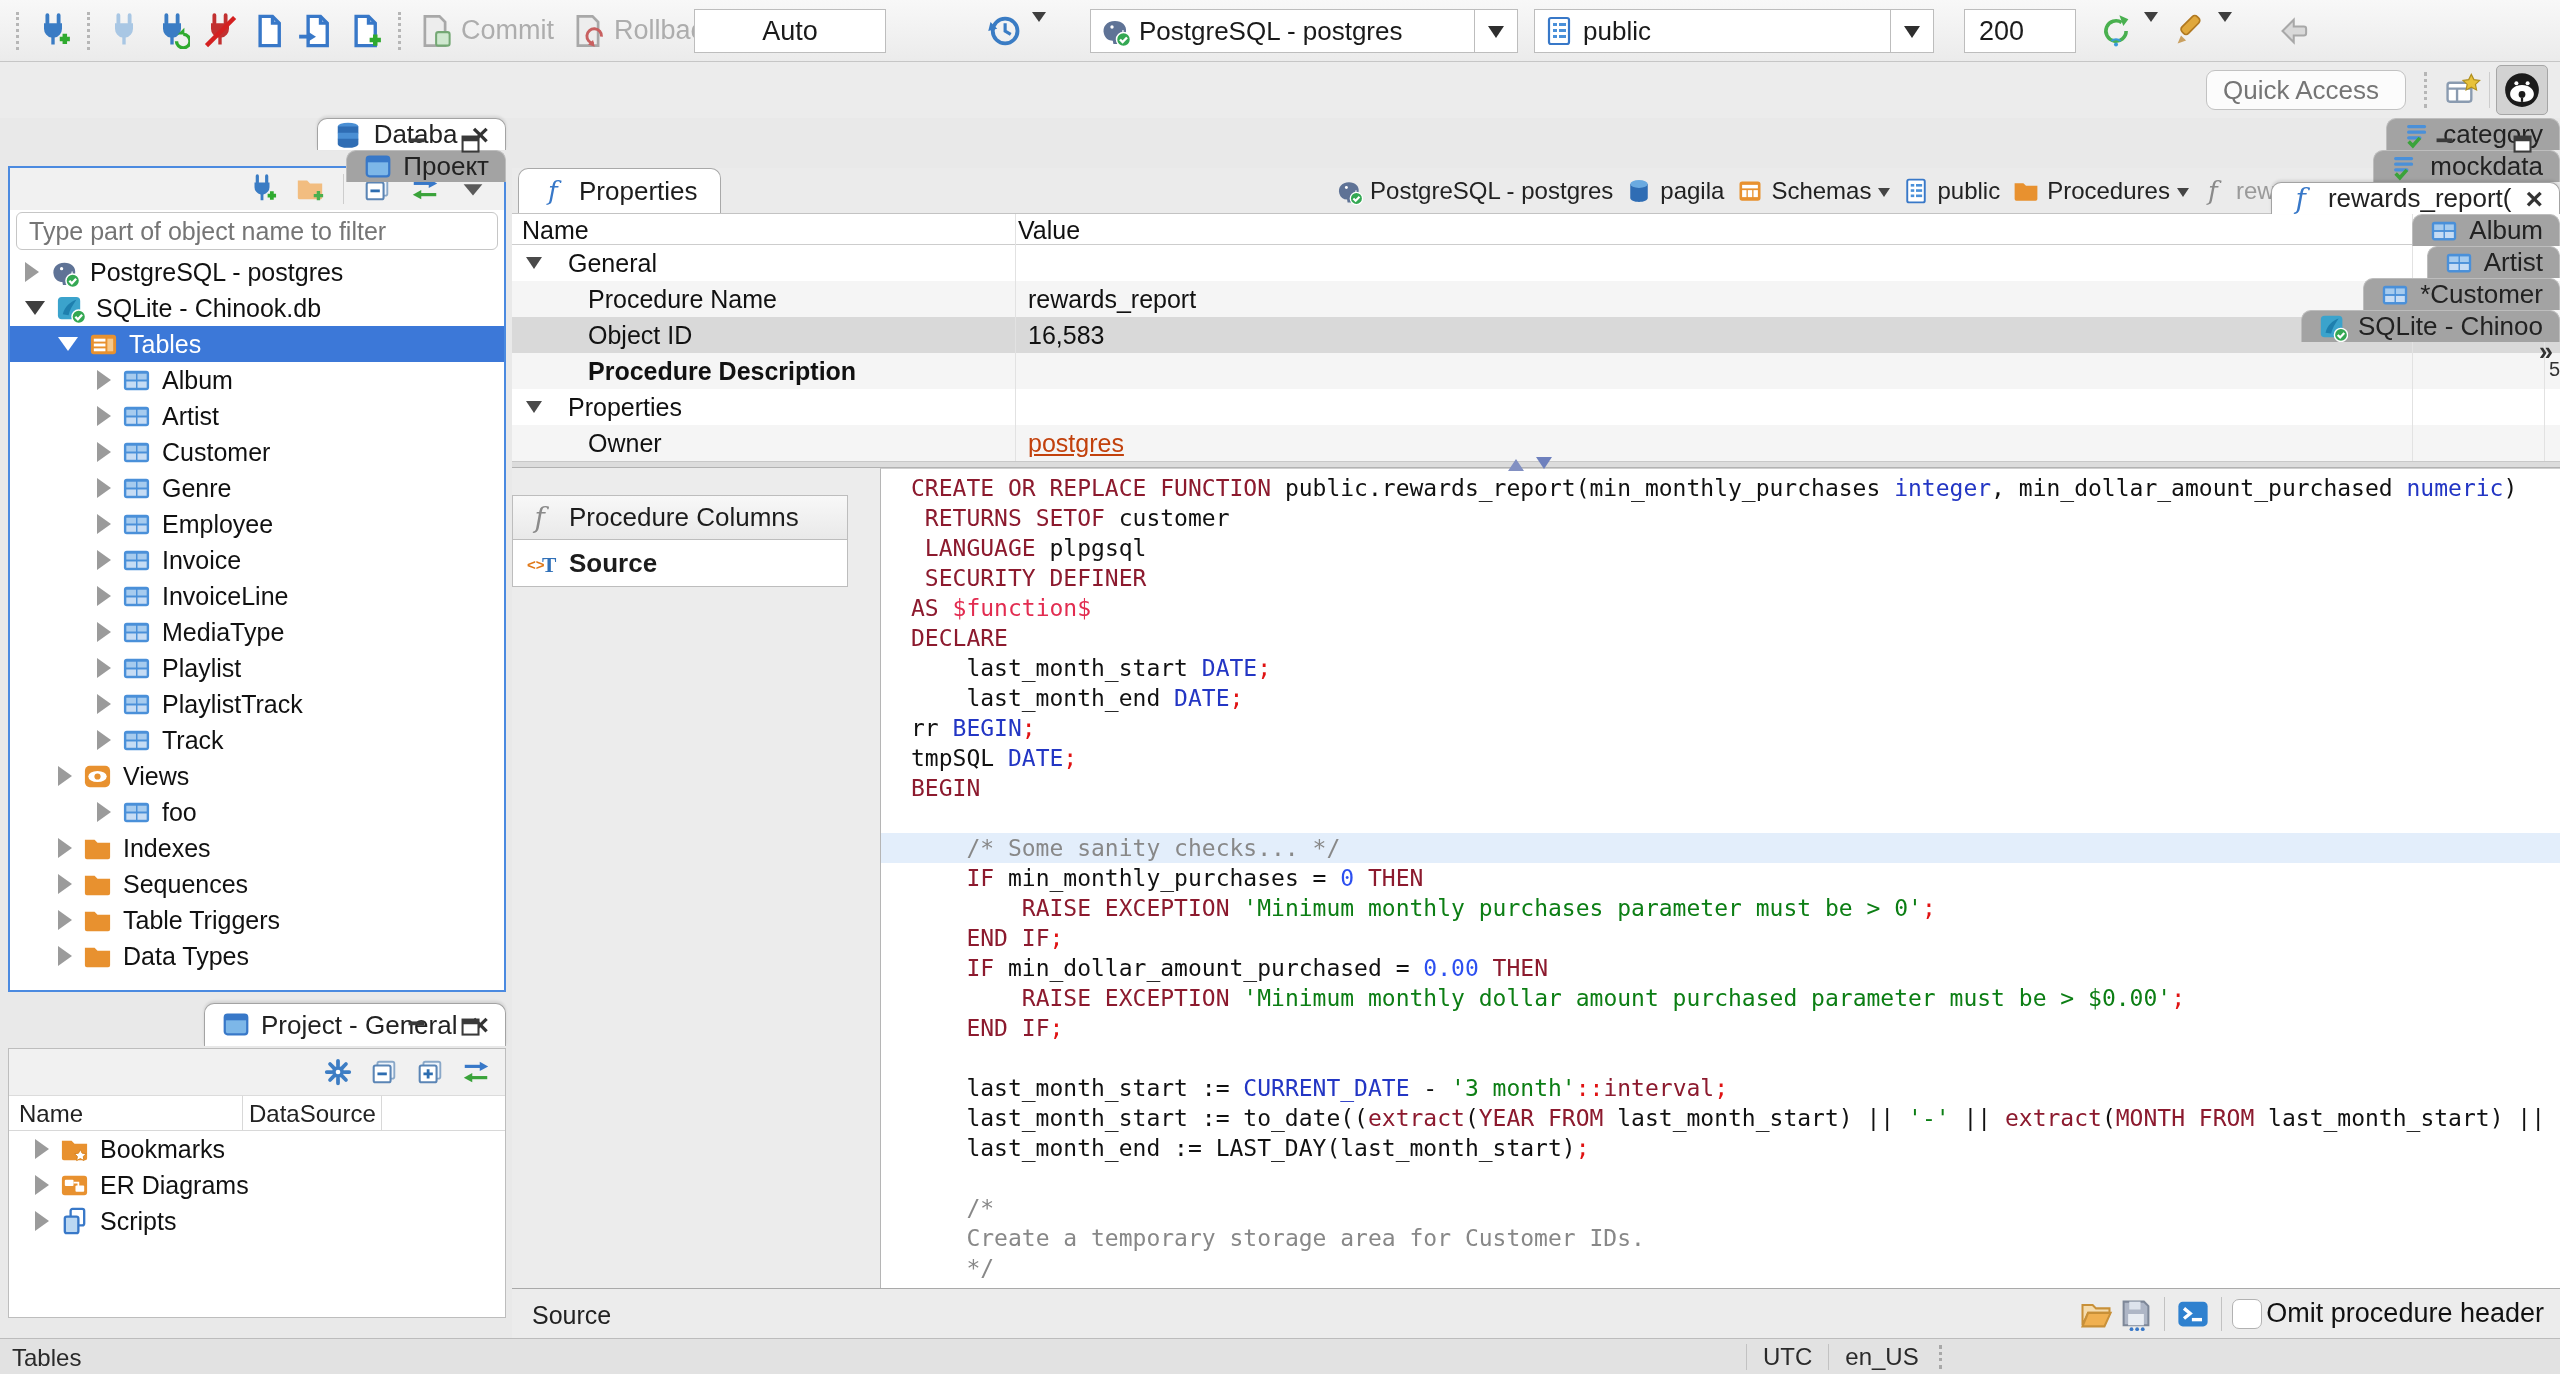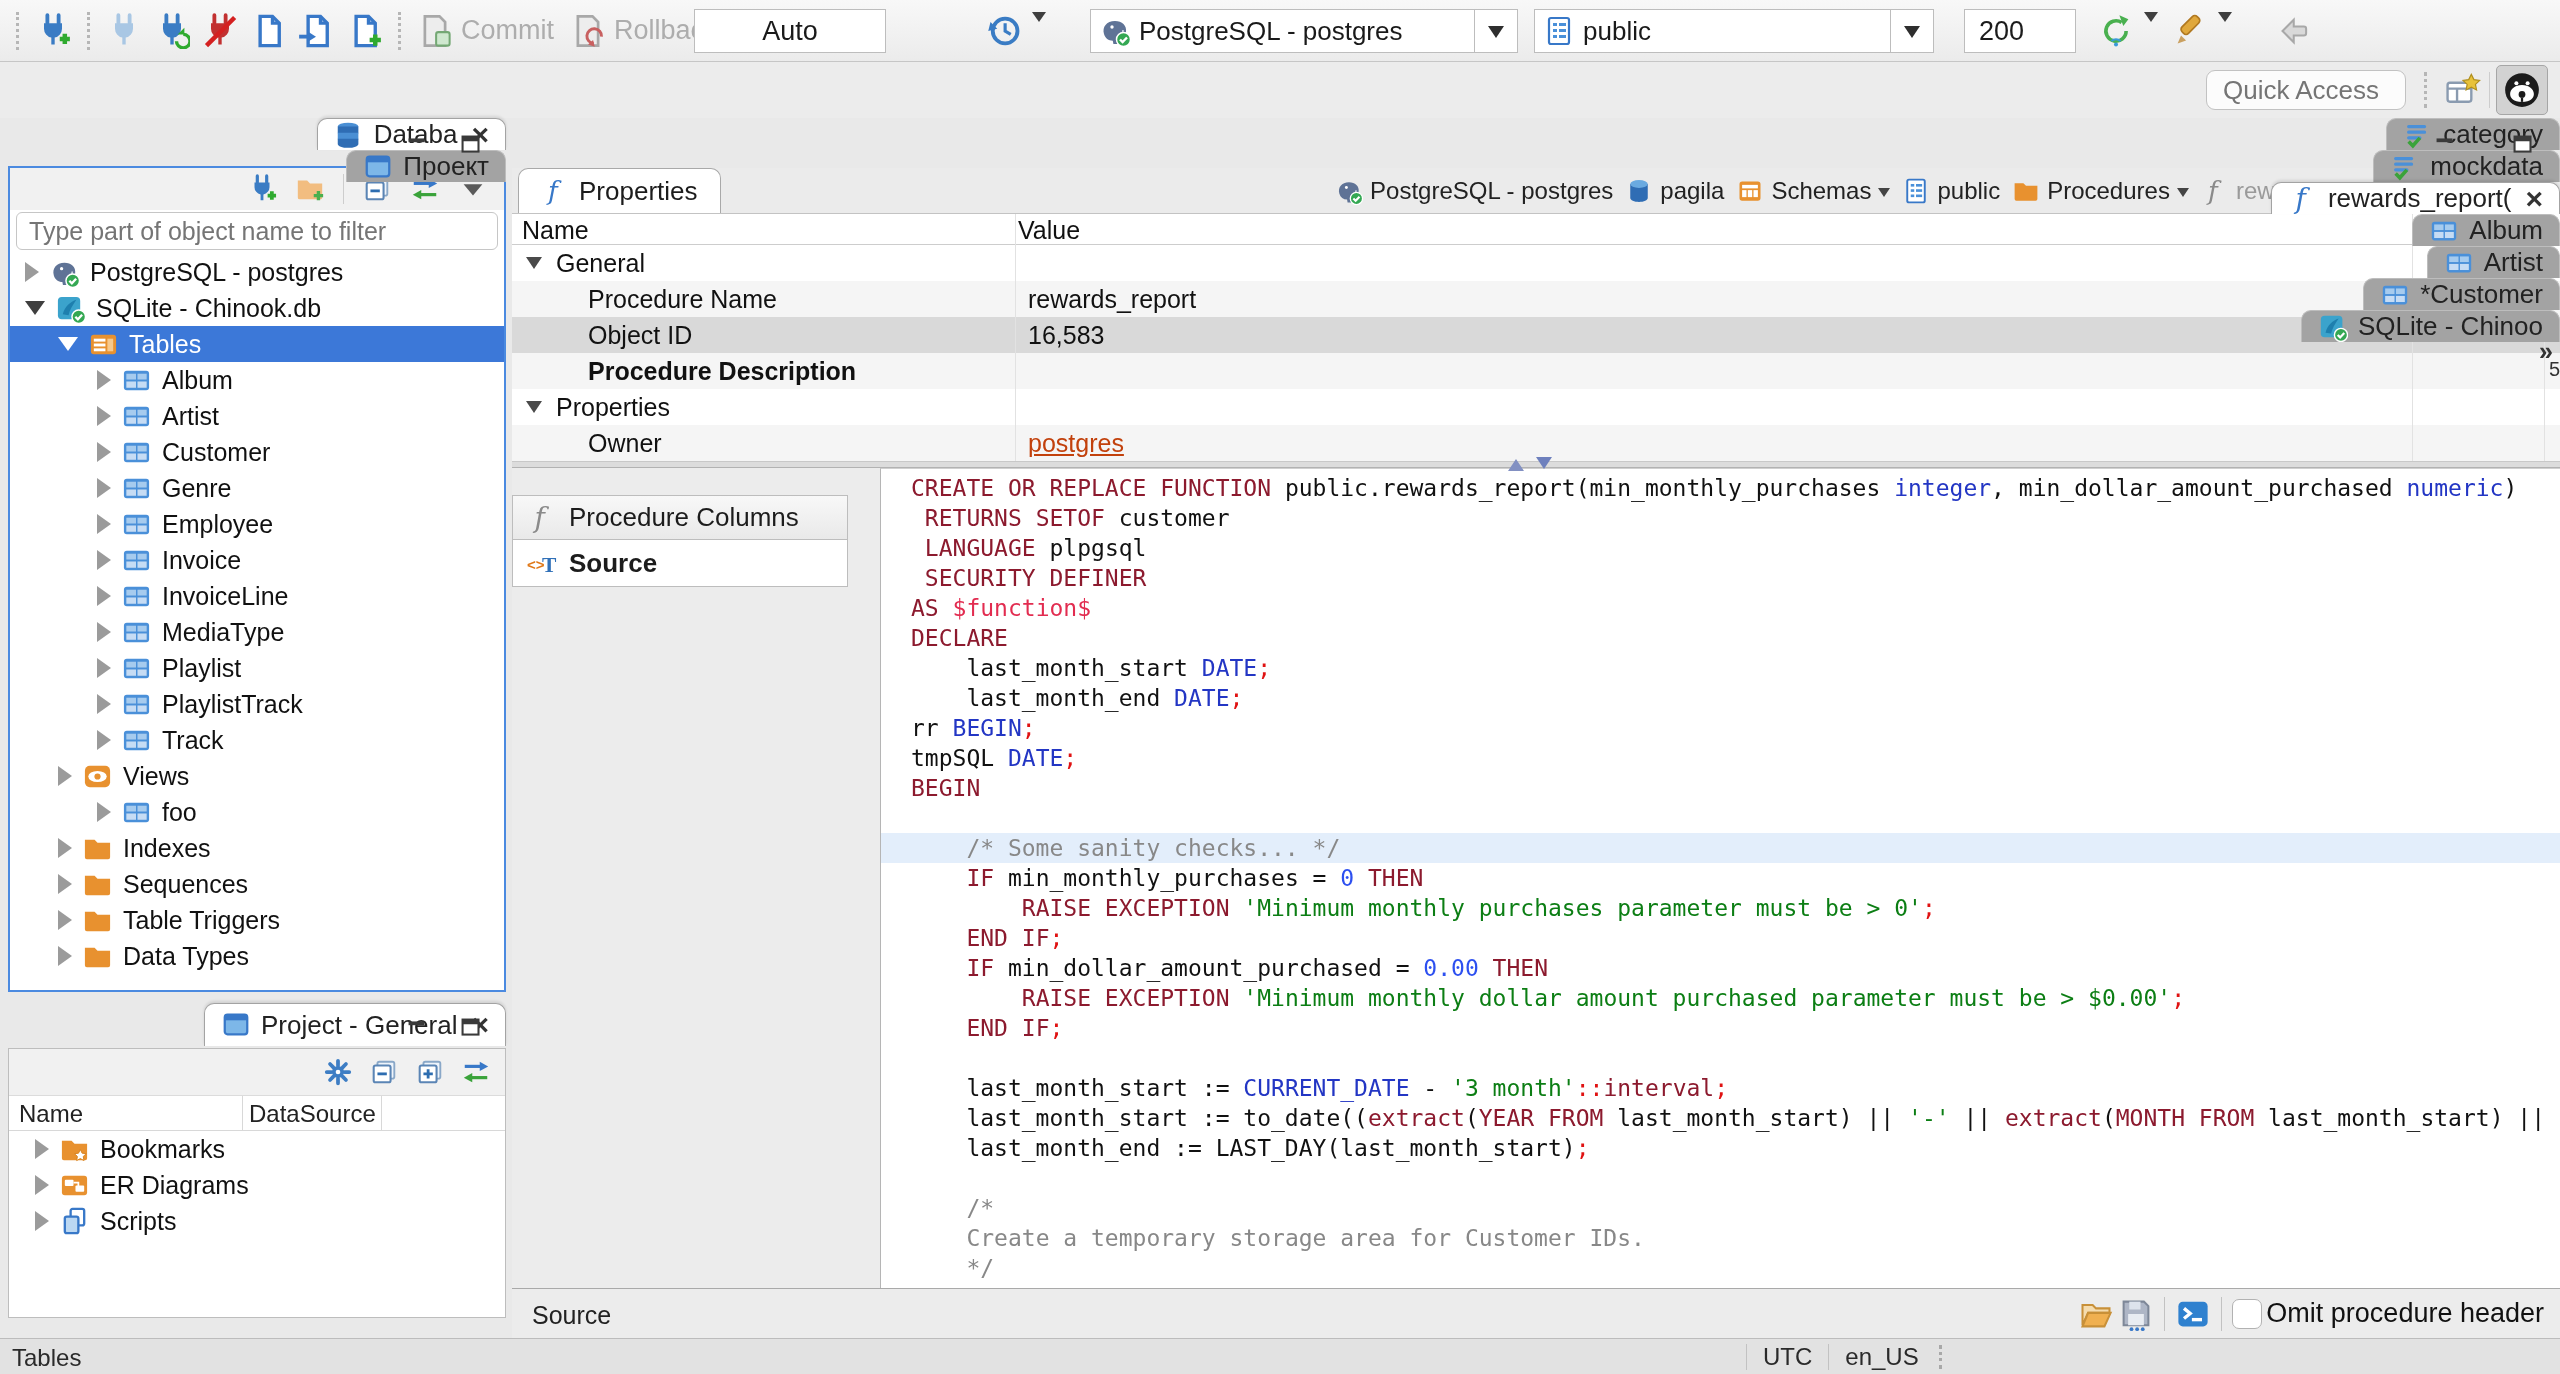--- a/index.html
+++ b/index.html
@@ -99,21 +99,21 @@
 
   .grid{position:absolute;left:512px;top:214px;width:2048px;height:247px;background:#fff;font-size:25px;color:#111;}
   .grid-header{height:30px;border-bottom:1px solid #cdcdcd;position:relative;}
   .gh-name{position:absolute;left:10px;top:2px;}
   .gh-value{position:absolute;left:506px;top:2px;}
   .grow{height:36px;display:flex;align-items:center;position:relative;}
   .grow.odd{background:#f5f5f5;}
   .grow.selected{background:#d9d9d9;}
   .grow .gtw{position:absolute;left:14px;top:12px;width:0;height:0;border-left:8px solid transparent;border-right:8px solid transparent;border-top:12px solid #4a4a4a;}
   .g-name{padding-left:76px;}
-  .grow.group .g-name{padding-left:44px;}
+  .grow.group .g-name{padding-left:56px;}
   .grow.bold .g-name{font-weight:bold;}
   .g-value{position:absolute;left:516px;}
   .g-value.link{color:#c2410c;text-decoration:underline;}
   .grid-vline{position:absolute;top:0;bottom:0;border-left:1px solid #e2e2e2;}
 
   .splitter{position:absolute;left:512px;top:461px;width:2048px;height:7px;background:#dcdcdc;border-top:1px solid #c8c8c8;border-bottom:1px solid #b2b2b2;box-sizing:border-box;}
   .sash-arrows{position:absolute;left:1508px;top:451px;display:flex;gap:12px;z-index:6;}
   .sa-up{width:0;height:0;border:8px solid transparent;border-bottom:12px solid #8290c2;}
   .sa-dn{width:0;height:0;border:8px solid transparent;border-top:12px solid #6e80bd;margin-top:6px;}
 

